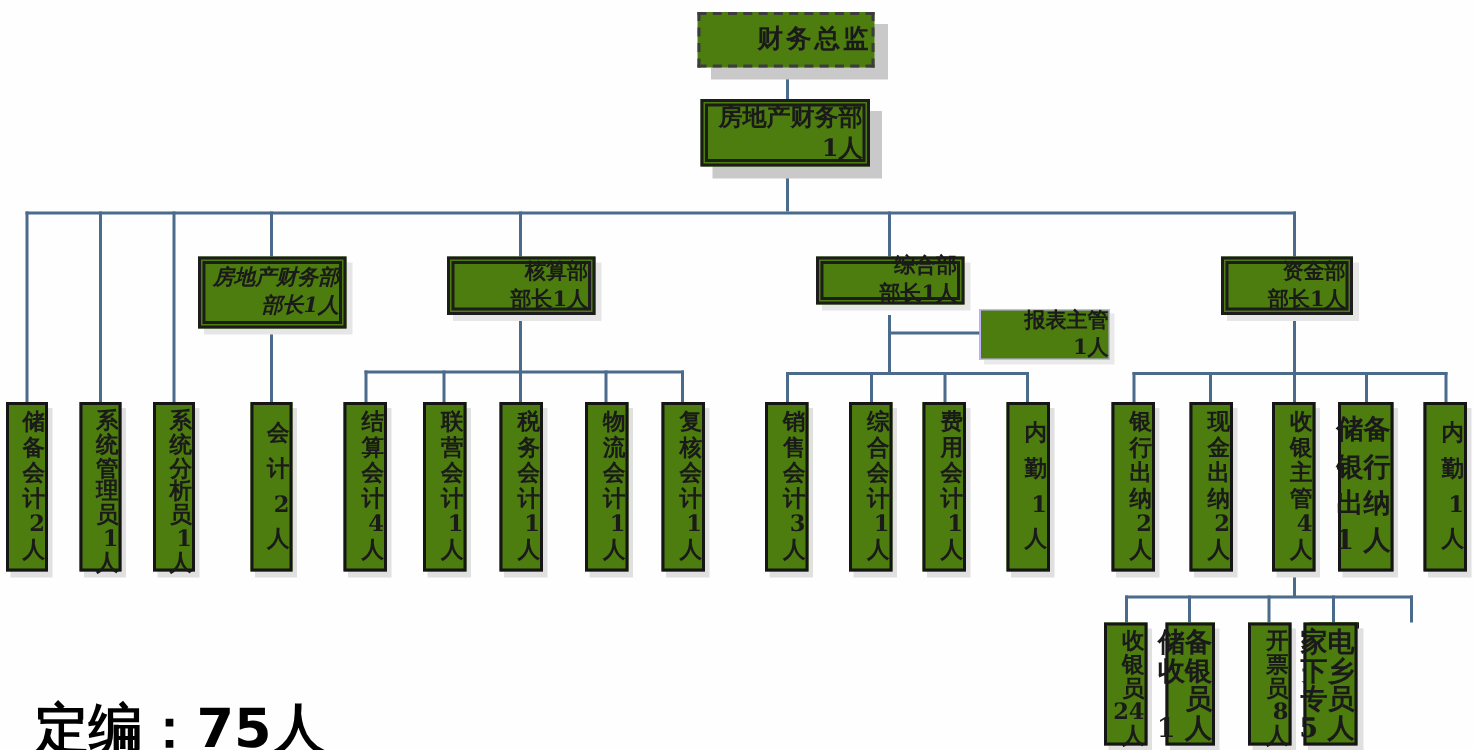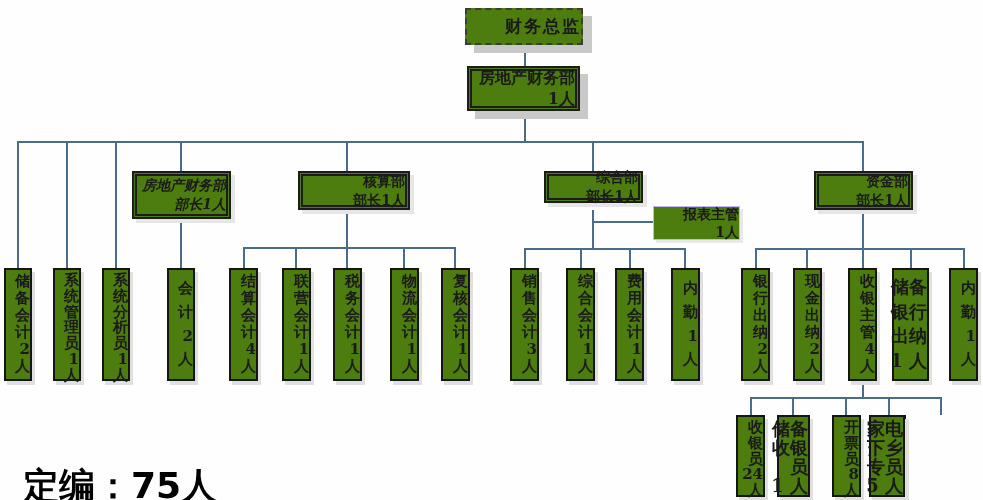--- a/index.html
+++ b/index.html
@@ -76,29 +76,29 @@
   </div>
   <div class="box hbox gm" style="left:467px;top:66px;width:113px;height:45px;">
       <div class="ln">房地产财务部</div>
       <div class="ln">1人</div>
     </div>
 
   <div class="box hbox dept" style="left:132px;top:171px;width:99px;height:48px;font-style:italic;">
       <div class="ln">房地产财务部</div>
       <div class="ln">部长1人</div>
     </div>
-  <div class="box hbox dept" style="left:298px;top:171px;width:112px;height:39px;">
+  <div class="box hbox dept" style="left:298px;top:171px;width:99px;height:39px;">
       <div class="ln">核算部</div>
       <div class="ln">部长1人</div>
     </div>
   <div class="box hbox dept" style="left:544px;top:171px;width:99px;height:32px;">
       <div class="ln">综合部</div>
       <div class="ln">部长1人</div>
     </div>
-  <div class="box hbox dept" style="left:814px;top:171px;width:99px;height:39px;">
+  <div class="box hbox dept" style="left:814px;top:171px;width:88px;height:39px;">
       <div class="ln">资金部</div>
       <div class="ln">部长1人</div>
     </div>
   <div class="box hbox plain" style="left:653px;top:206px;width:87px;height:34px;">
       <div class="ln">报表主管</div>
       <div class="ln">1人</div>
     </div>
 
   <div class="box vbox" style="left:4px;top:268px;width:28px;height:113px;">
       <div class="ln">储</div>

